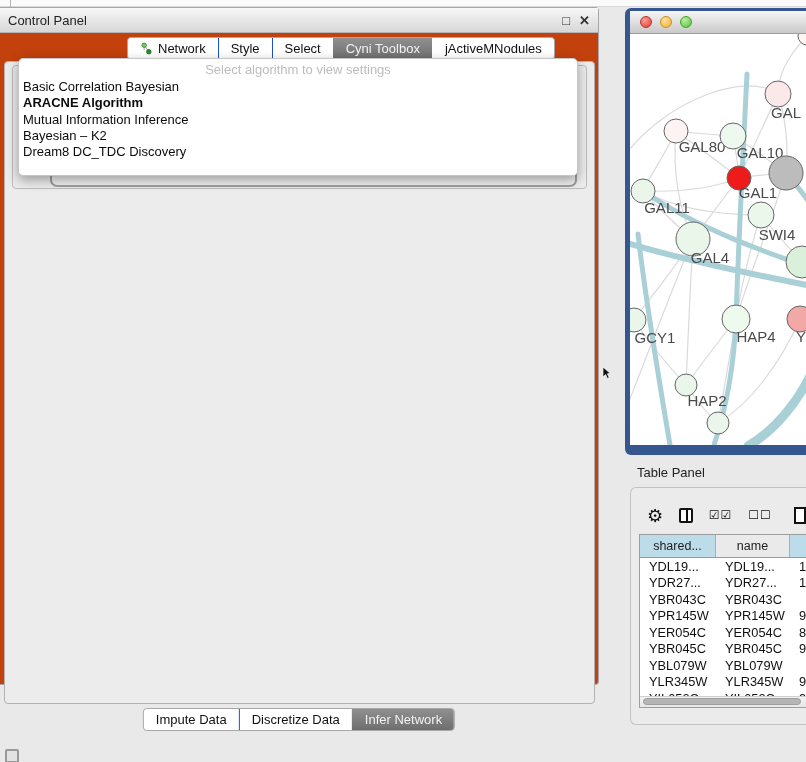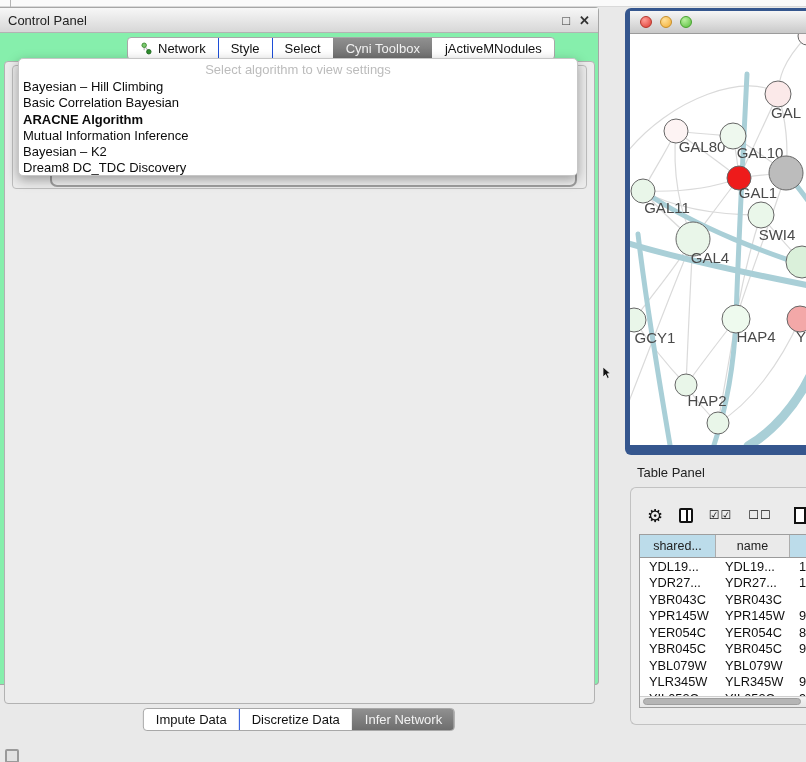--- a/index.html
+++ b/index.html
@@ -6,21 +6,21 @@
   html,body { width:806px; height:762px; overflow:hidden; }
   body { position:relative; background:#e9e9e9; font-family:"Liberation Sans",sans-serif; font-size:13px; color:#1a1a1a; }
 
   .abs { position:absolute; }
 
   
   #top-strip { left:0; top:0; width:806px; height:7px; background:#fafafa; border-bottom:1px solid #d9d9d9; }
   #top-strip .tick { position:absolute; left:10px; top:0; width:1px; height:7px; background:#b5b5b5; }
 
   
-  #control-panel { left:0; top:7px; width:599px; height:678px; background:#86efac;
+  #control-panel { left:0; top:7px; width:599px; height:678px; background:#c2410c;
     border:1px solid #a6a6a6; border-left:none; border-radius:0 4px 4px 0; }
   #cp-titlebar { left:0; top:0; right:0; height:25px;
     background:linear-gradient(#f7f7f7,#d7d7d7); border-bottom:1px solid #b3b3b3;
     display:flex; align-items:center; padding:0 8px; }
   #cp-title { font-size:13px; color:#222; }
   .win-btns { margin-left:auto; display:flex; gap:9px; align-items:center; }
   .win-btn { font-size:13px; color:#333; font-weight:bold; line-height:1; cursor:default; }
 
   
   .seg { display:inline-flex; background:#fff; border:1px solid #a8a8a8; border-radius:4px; overflow:hidden; }
@@ -191,21 +191,20 @@
       </span>
     </div>
 
   <div id="content-panel" class="abs"></div>
   <div id="sub-panel-sliver" class="abs"></div>
   <div id="combo-sliver" class="abs"></div>
 
   <div id="algo-dropdown" class="abs">
     <div id="algo-hint">Select algorithm to view settings</div>
     <div id="algo-items">
-        <div class="dd-item">Bayesian – Hill Climbing</div>
         <div class="dd-item">Basic Correlation Bayesian</div>
         <div class="dd-item bold">ARACNE Algorithm</div>
         <div class="dd-item">Mutual Information Inference</div>
         <div class="dd-item">Bayesian – K2</div>
         <div class="dd-item">Dream8 DC_TDC Discovery</div>
       </div>
   </div>
 
   <div id="cyni-group" class="groupbox" style="background:#ececec;">
     <span class="group-title t-black">Cyni Algorithm Settings</span>

